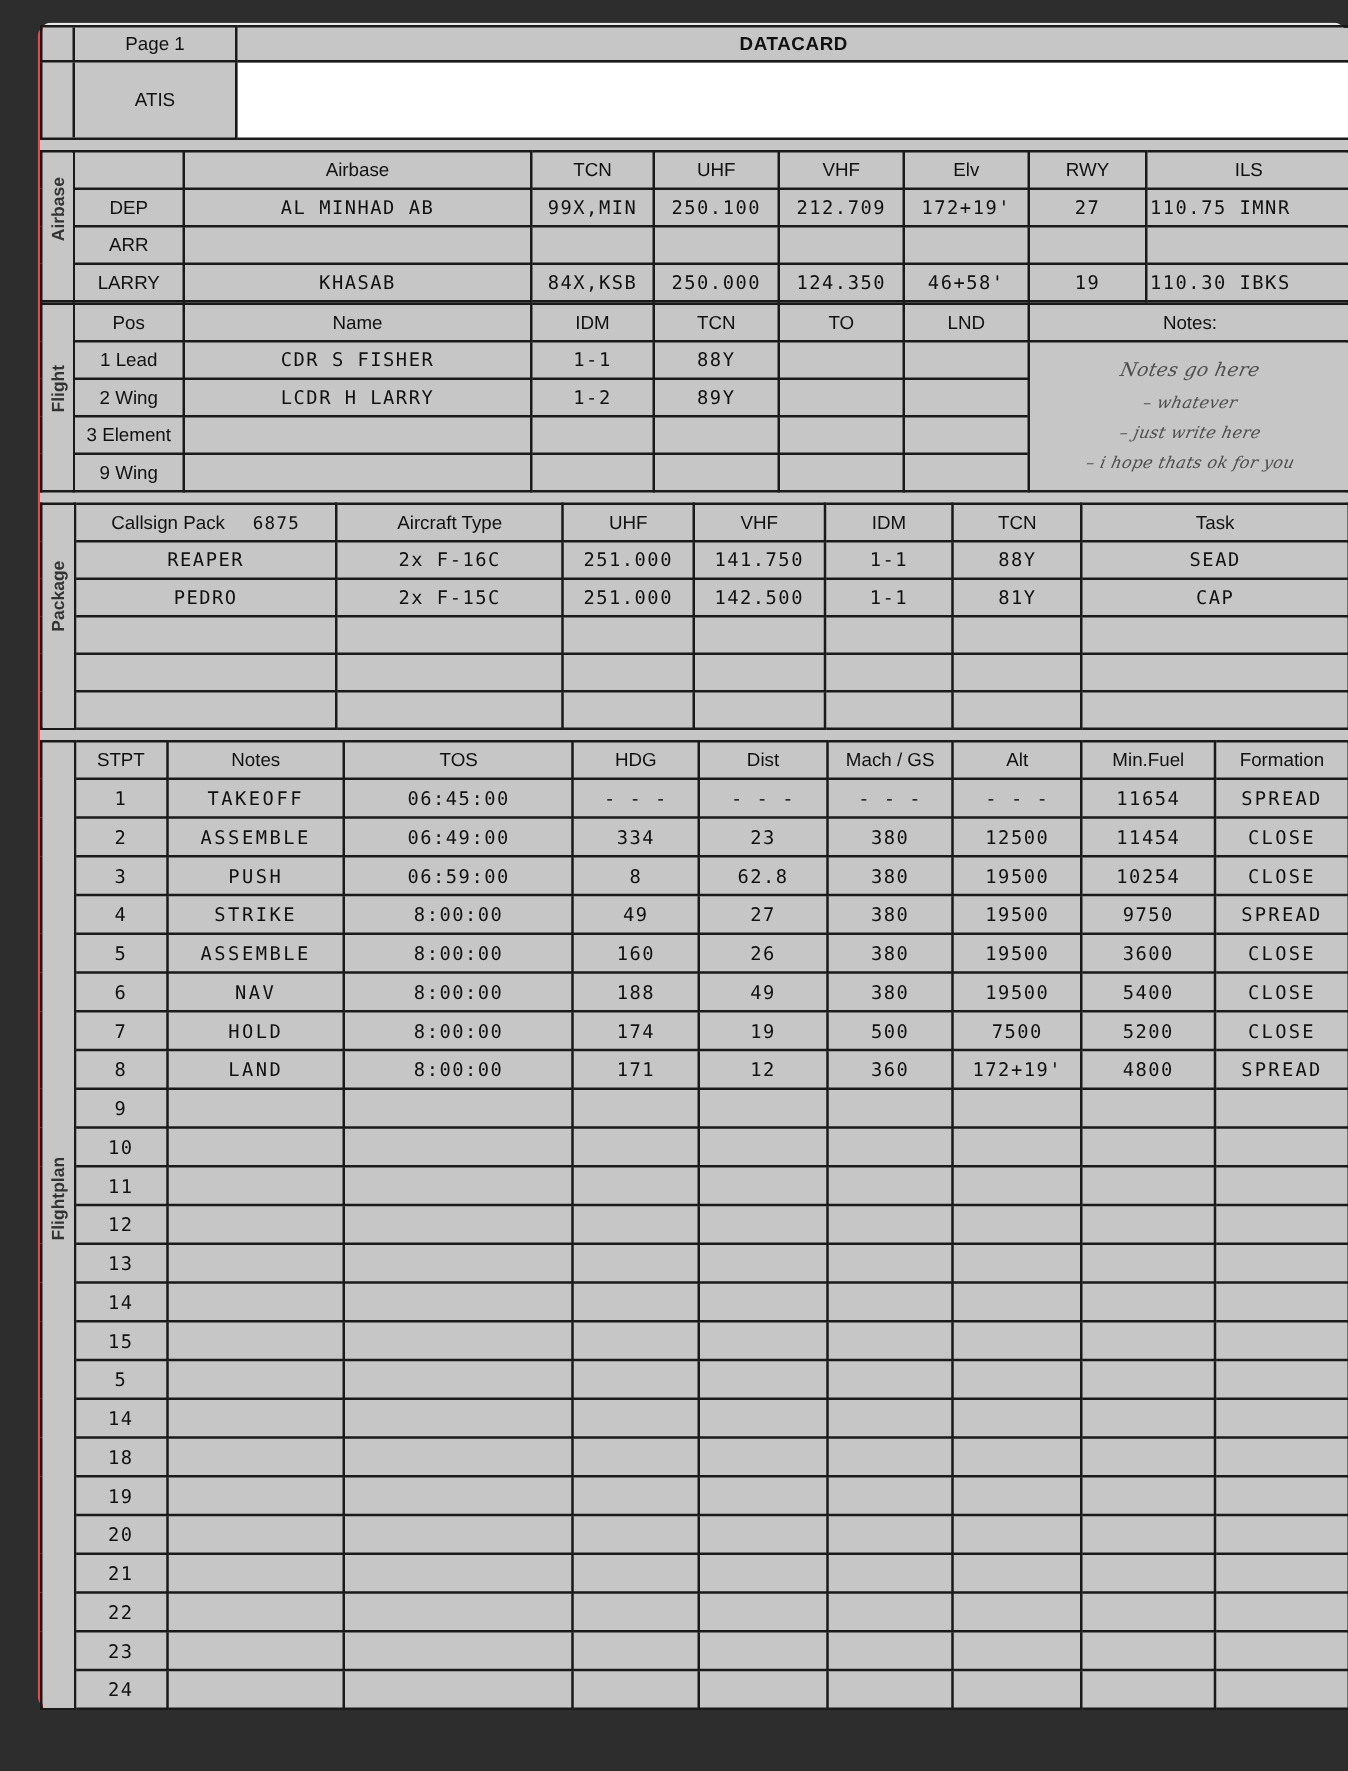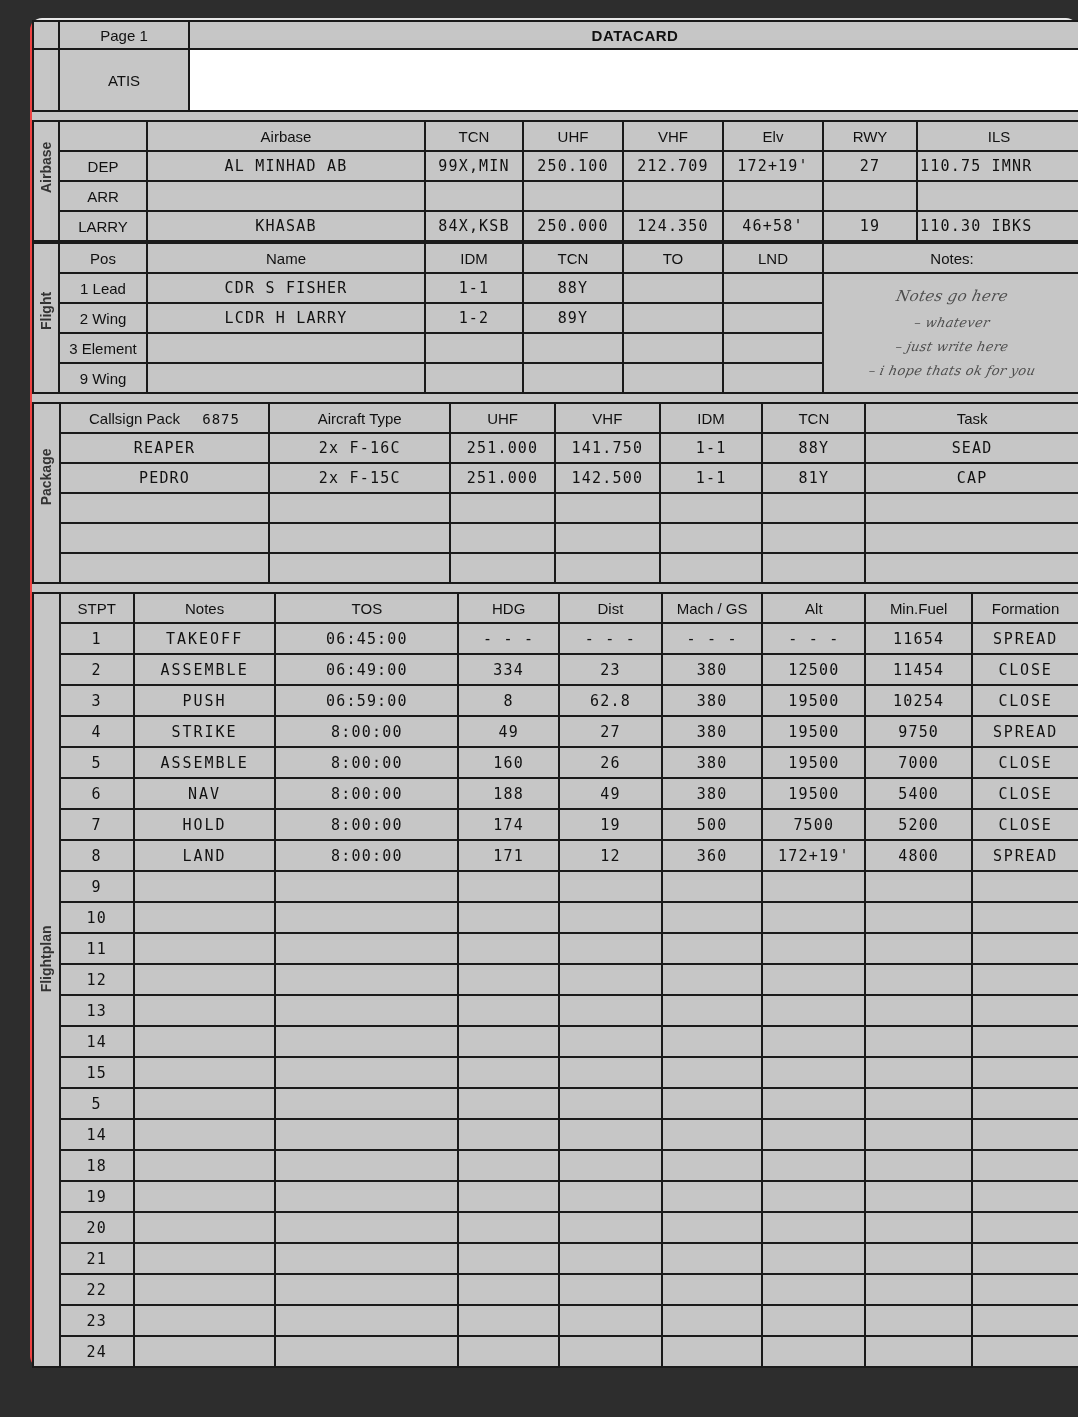--- a/index.html
+++ b/index.html
@@ -435,21 +435,21 @@
           <td class="fp-cell fp-form">SPREAD</td>
         </tr>
         <tr class="fp-odd">
           <td class="fp-cell fp-num">5</td>
           <td class="fp-cell fp-act">ASSEMBLE</td>
           <td class="fp-cell ">8:00:00</td>
           <td class="fp-cell ">160</td>
           <td class="fp-cell ">26</td>
           <td class="fp-cell ">380</td>
           <td class="fp-cell ">19500</td>
-          <td class="fp-cell ">7000</td>
+          <td class="fp-cell ">3600</td>
           <td class="fp-cell fp-form">CLOSE</td>
         </tr>
         <tr class="fp-even">
           <td class="fp-cell fp-num">6</td>
           <td class="fp-cell fp-act">NAV</td>
           <td class="fp-cell ">8:00:00</td>
           <td class="fp-cell ">188</td>
           <td class="fp-cell ">49</td>
           <td class="fp-cell ">380</td>
           <td class="fp-cell ">19500</td>

